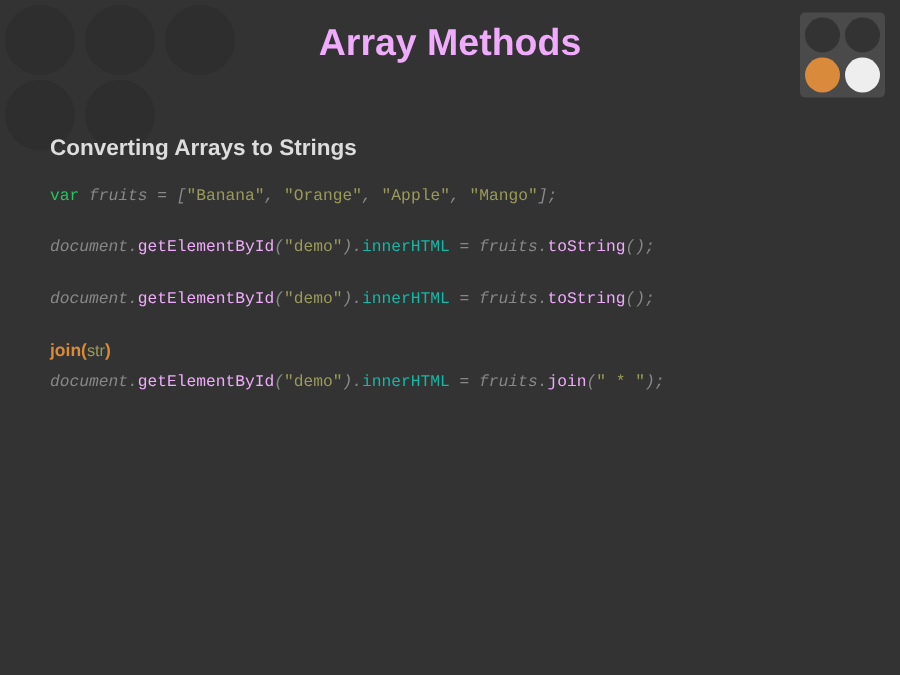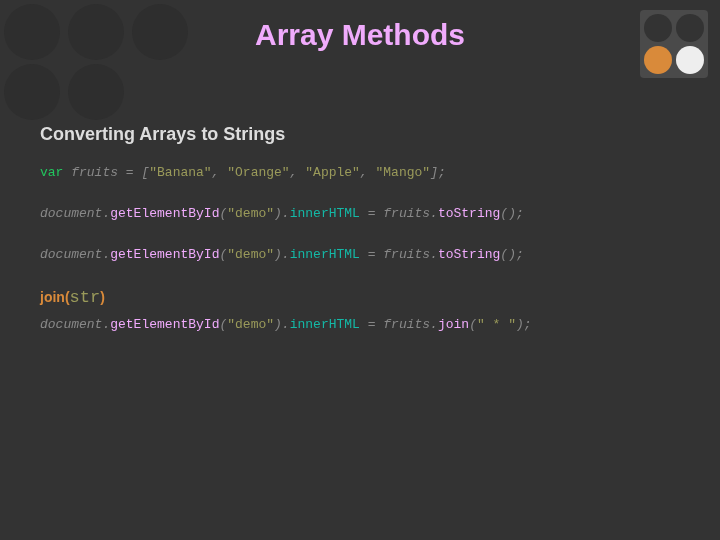--- a/index.html
+++ b/index.html
@@ -44,21 +44,21 @@
     left: 0;
     width: 100%;
     text-align: center;
     font-size: 30px;
     font-weight: bold;
     color: #f0abfc;
     font-family: Arial, sans-serif;
   }
   .content {
     position: absolute;
-    top: 124px;
+    top: 108px;
     left: 40px;
     right: 40px;
   }
   .subtitle {
     font-size: 18px;
     font-weight: bold;
     color: #dddddd;
     margin-bottom: 20px;
   }
   .code {
@@ -67,21 +67,21 @@
     color: #888888;
     margin-bottom: 26px;
     white-space: pre;
   }
   .method-title {
     font-size: 14px;
     font-weight: bold;
     margin-bottom: 10px;
   }
   .orange { color: #d98a3a; }
-  .olive-mono { color: #9a9a5a; font-family: Liberation Mono, monospace; font-size: 17px; font-weight: normal; }
+  .olive-mono { color: #9a9a5a; font-family: Liberation Sans, sans-serif; font-size: 13px; font-weight: normal; }
   .gray { color: #888888; font-style: italic; }
   .tok-kw { color: #22c55e; }
   .tok-str { color: #9a9a5a; }
   .tok-method { color: #f0abfc; }
   .tok-prop { color: #14b8a6; }
   .section { margin-bottom: 26px; }
 </style>
 </head>
 <body>
 

